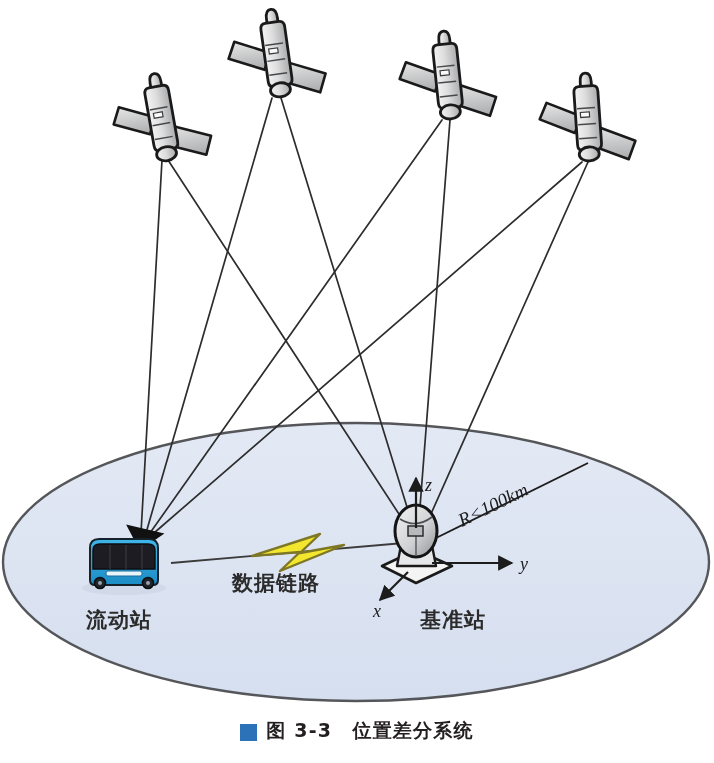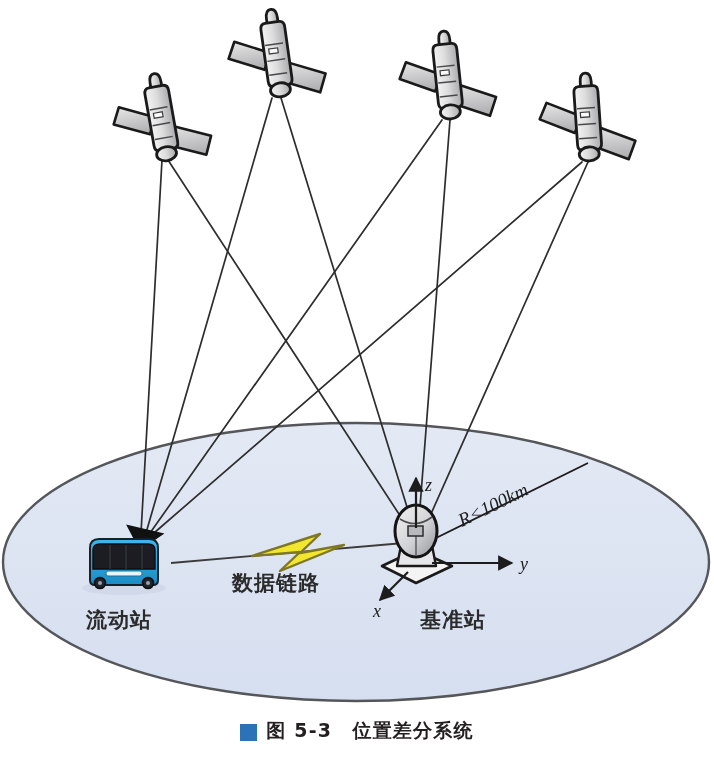--- a/index.html
+++ b/index.html
@@ -187,16 +187,16 @@
     <line x1="436" y1="538" x2="588" y2="463" stroke="#1c1c1c" stroke-width="1.9"></line>
     <text class="svg-math" x="462" y="527" font-size="19" transform="rotate(-26 462 527)">R&lt;100km</text>
 
     <text class="svg-cjk" x="86" y="627" font-size="21" letter-spacing="1">流动站</text>
     <text class="svg-cjk" x="232" y="590" font-size="21" letter-spacing="1">数据链路</text>
     <text class="svg-cjk" x="420" y="627" font-size="21" letter-spacing="1">基准站</text>
   </svg>
 
   <div class="caption-bar">
     <span class="caption-square"></span>
-    <span class="caption-text">图 5-3　位置差分系统</span>
+    <span class="caption-text">图 3-3　位置差分系统</span>
   </div>
 
 </div>
 
 </body></html>

